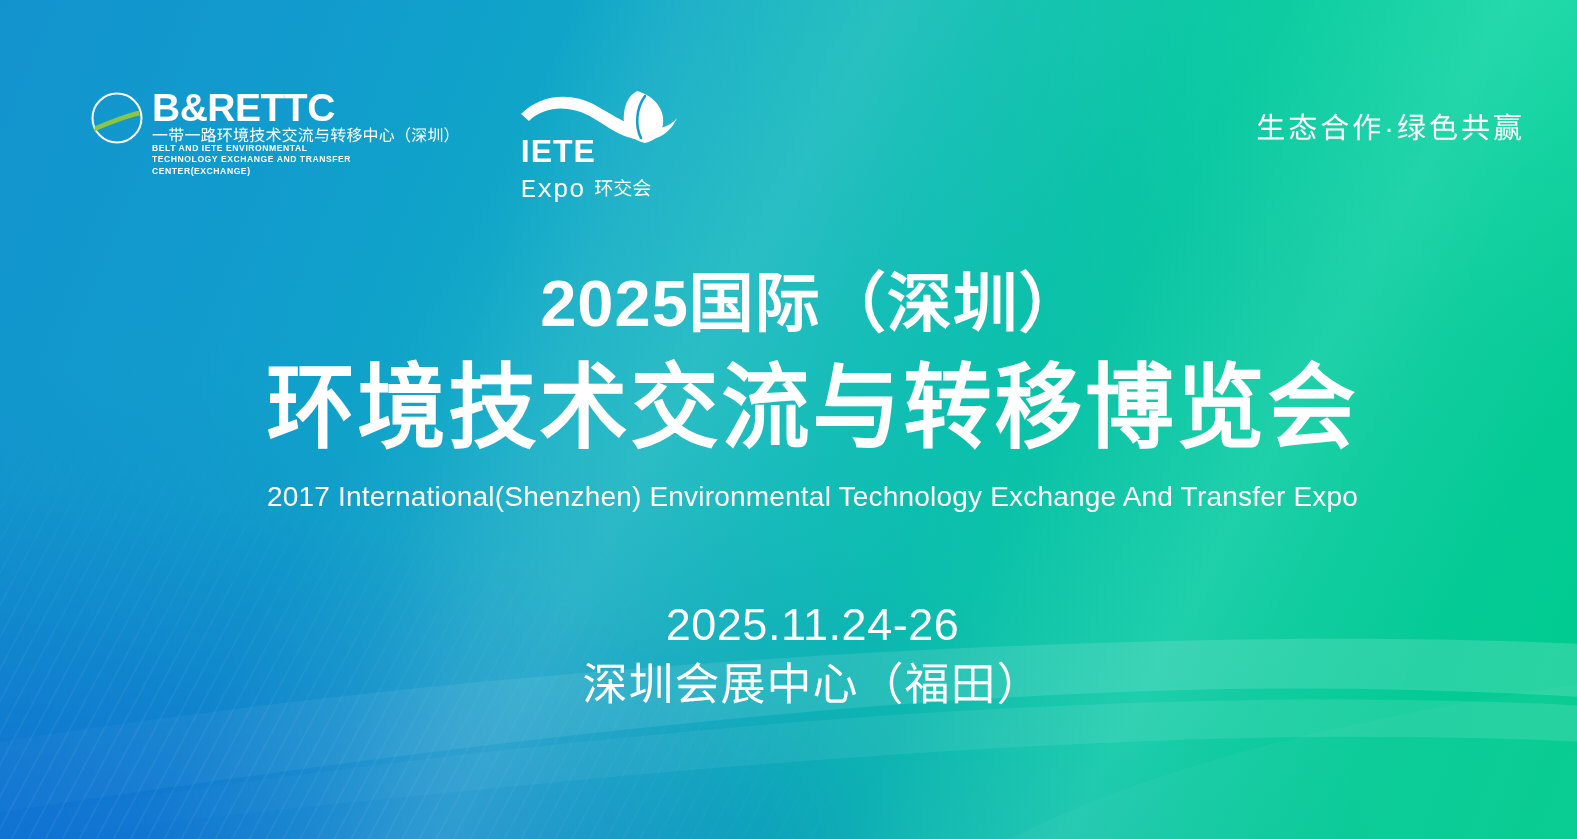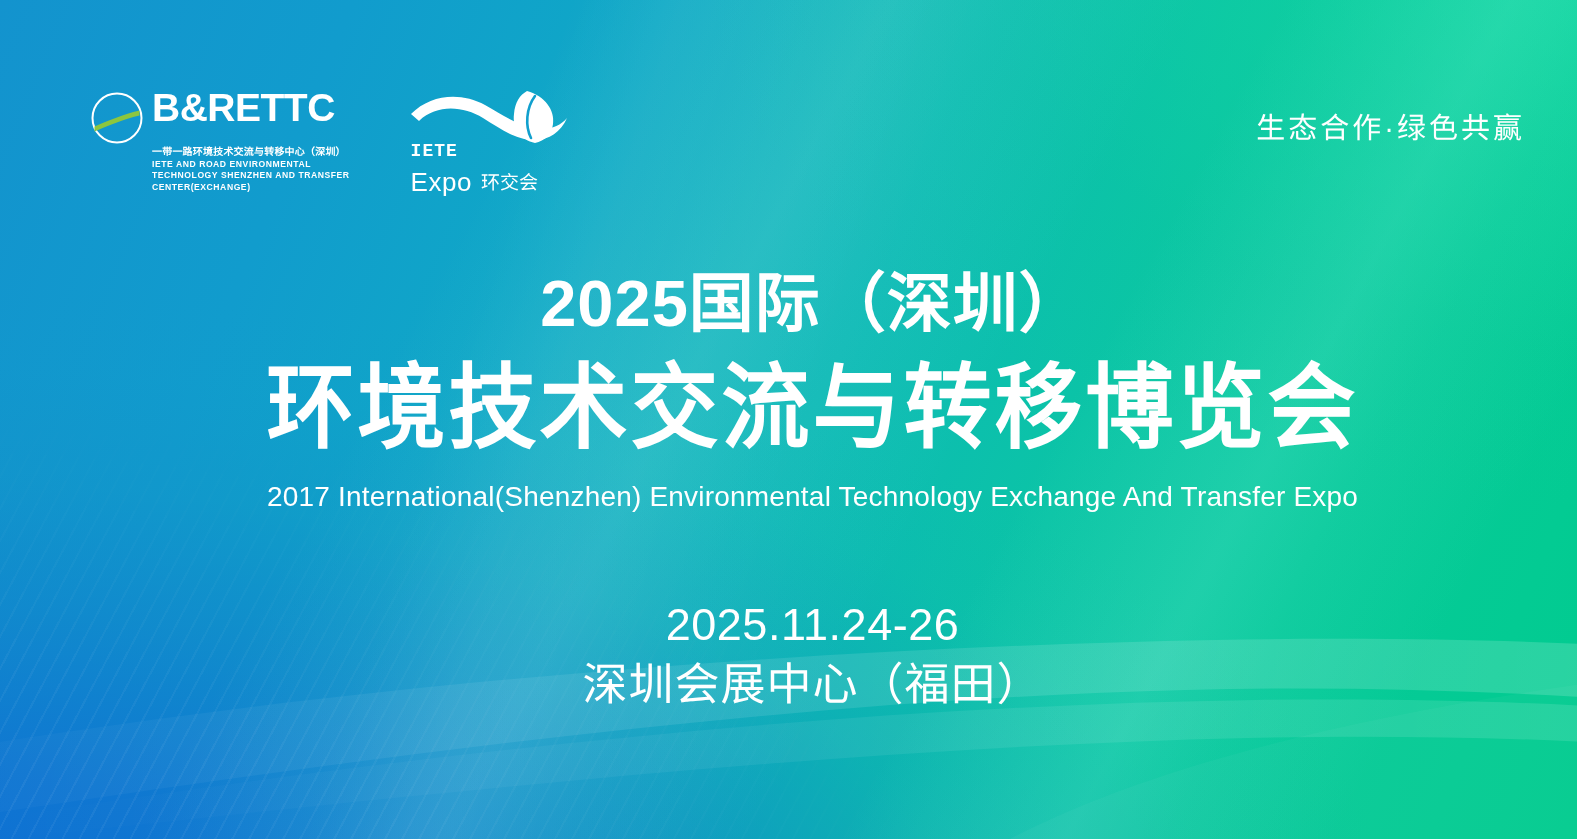--- a/index.html
+++ b/index.html
@@ -130,26 +130,26 @@
   .brettc-word {
     color: #ffffff;
     font-size: 39px;
     font-weight: 700;
     letter-spacing: -0.5px;
     line-height: 40px;
     white-space: nowrap;
   }
   .brettc-cn {
     color: #ffffff;
-    font-size: 10px;
-    font-weight: 700;
+    font-size: 16px;
+    font-weight: 400;
     line-height: 14px;
     letter-spacing: 0.2px;
     white-space: nowrap;
-    margin-top: 17px;
+    margin-top: 1px;
   }
   .brettc-en {
     color: #ffffff;
     font-size: 8.6px;
     font-weight: 700;
     line-height: 11.4px;
     letter-spacing: 0.55px;
     white-space: nowrap;
   }
 
@@ -168,30 +168,30 @@
     width: 165px; height: 62px;
   }
   .iete-words {
     position: absolute;
     left: 2px;
     top: 50px;
     line-height: 1;
   }
   .iete-line1 {
     color: #ffffff;
-    font-size: 18px;
+    font-size: 32px;
     font-weight: 700;
     letter-spacing: 1px;
     line-height: 27px;
-    font-family: Liberation Mono, monospace;
   }
   .iete-line2 {
     display: flex;
     align-items: flex-start;
-    margin-top: 4px;
+    margin-top: 12px;
+    font-family: Liberation Mono, monospace;
   }
   .iete-expo {
     color: #ffffff;
     font-size: 26px;
     font-weight: 400;
     letter-spacing: 0.5px;
     line-height: 27px;
   }
   .iete-cn {
     color: #ffffff;
@@ -308,22 +308,22 @@
       <div class="brettc">
         <div class="brettc-mark">
           <svg viewBox="0 0 58 58" aria-hidden="true">
             <circle cx="29" cy="28" r="24.5" fill="none" stroke="#ffffff" stroke-width="2"></circle>
             <path d="M6.5 36.5 C18 31.5, 38 23.5, 51.5 20.5 L51.5 25.5 C38 28.5, 18 36.5, 6.5 41.5 Z" fill="#8CC63F"></path>
           </svg>
         </div>
         <div class="brettc-text">
           <div class="brettc-word">B&amp;RETTC</div>
           <div class="brettc-cn">一带一路环境技术交流与转移中心（深圳）</div>
-          <div class="brettc-en">IETE AND ROAD ENVIRONMENTAL</div>
-          <div class="brettc-en">TECHNOLOGY SHENZHEN AND TRANSFER</div>
+          <div class="brettc-en">BELT AND IETE ENVIRONMENTAL</div>
+          <div class="brettc-en">TECHNOLOGY EXCHANGE AND TRANSFER</div>
           <div class="brettc-en">CENTER(EXCHANGE)</div>
         </div>
       </div>
 
       <div class="logo-divider"></div>
 
       <div class="iete">
         <div class="iete-mark">
           <svg viewBox="0 0 165 62" aria-hidden="true">
             <path d="M2,26 C22,6 52,4 76,17 C96,28 112,40 131,41 C143,41.5 152,37 158,30

